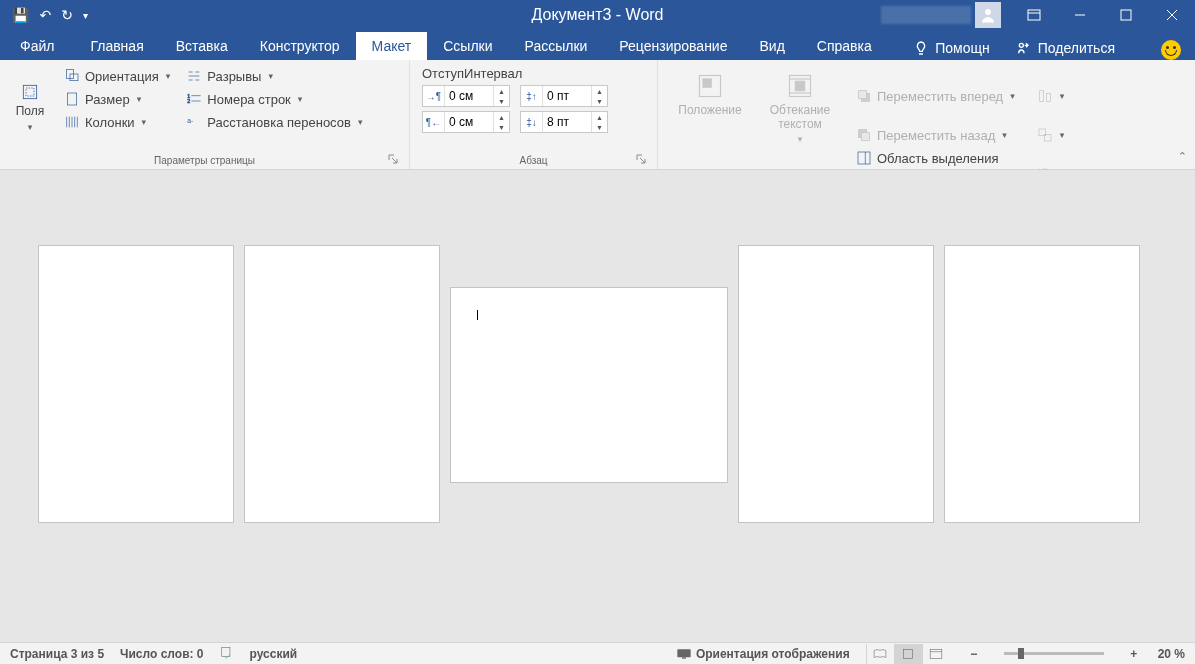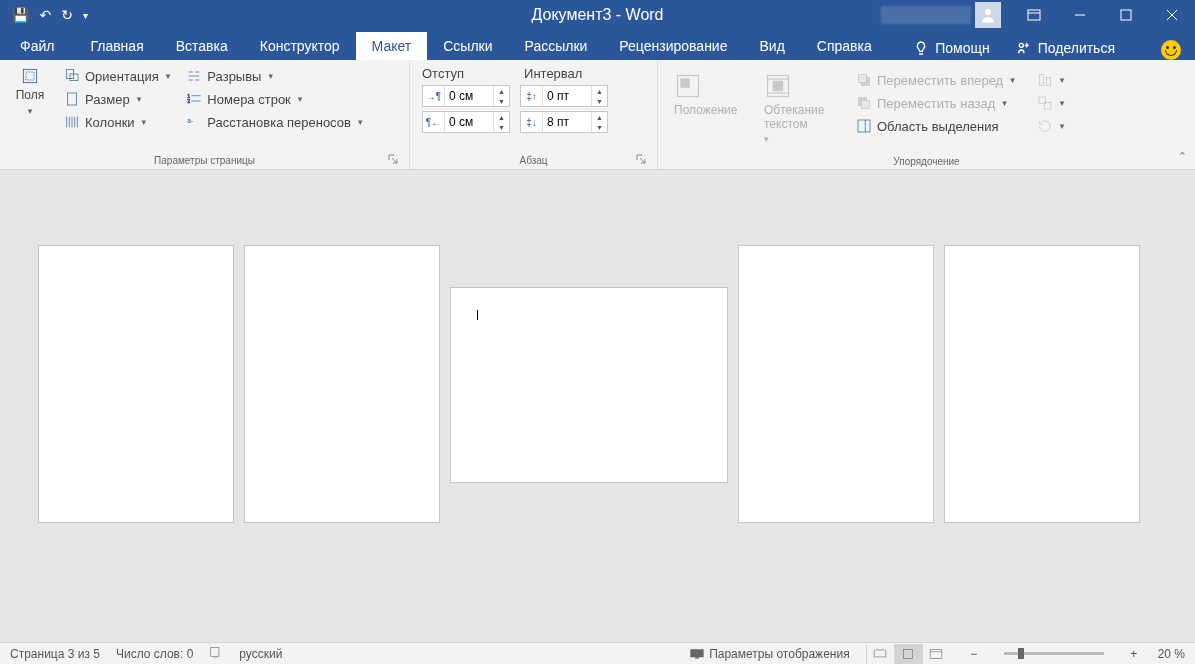--- a/index.html
+++ b/index.html
@@ -20,46 +20,46 @@
 .tabs-right { margin-left:auto; display:flex; align-items:flex-start; padding-right:14px; gap:26px; }
 .tabs-right .hint { display:flex; align-items:center; gap:6px; font-size:14px; }
 .face { width:20px; height:20px; border-radius:50%; background:#ffcc00; margin-left:20px; position:relative; }
 .face::before { content:""; position:absolute; width:3px; height:3px; background:#333; border-radius:50%; top:6px; left:5px; box-shadow:7px 0 #333; }
 .face::after { content:""; position:absolute; width:10px; height:5px; border:1.5px solid #333; border-top:none; border-radius:0 0 10px 10px; top:10px; left:4px; }
 .ribbon { height:110px; background:#f3f3f3; border-bottom:1px solid #d4d4d4; display:flex; position:relative; }
 .group { border-right:1px solid #e1e1e1; display:flex; flex-direction:column; padding:4px 6px 0; }
 .group-body { flex:1; display:flex; gap:4px; }
 .group-label { text-align:center; font-size:10px; color:#666; padding:3px 0; position:relative; }
 .dlg-launcher { position:absolute; right:4px; bottom:4px; width:12px; height:12px; color:#888; }
-.big-btn { display:flex; flex-direction:column; align-items:center; width:48px; padding:4px 2px; font-size:12px; color:#444; gap:4px; }
+.big-btn { display:flex; flex-direction:column; align-items:center; justify-content:center; width:48px; padding:4px 2px; font-size:12px; color:#444; gap:4px; }
 .col { display:flex; flex-direction:column; gap:3px; padding:2px 4px; }
 .small-btn { display:flex; align-items:center; gap:5px; font-size:13px; color:#444; padding:2px 2px; white-space:nowrap; }
 .small-btn .drop { font-size:9px; color:#666; margin-left:2px; }
 .ico { width:16px; height:16px; flex-shrink:0; }
-.paragraph-head { display:flex; gap:60px; font-size:13px; color:#444; padding:2px 0 4px 6px; }
+.paragraph-head { display:flex; font-size:13px; color:#444; padding:2px 0 4px 6px; }
 .spinner { display:flex; align-items:center; border:1px solid #c8c8c8; background:#fff; height:22px; }
 .spinner .sp-ico { width:22px; display:flex; align-items:center; justify-content:center; border-right:1px solid #e0e0e0; height:100%; font-size:10px; color:#2b579a; }
 .spinner input { border:none; width:48px; font-size:12px; padding:0 4px; outline:none; }
 .spinner .updown { width:16px; display:flex; flex-direction:column; border-left:1px solid #e0e0e0; height:100%; }
 .spinner .updown div { flex:1; display:flex; align-items:center; justify-content:center; font-size:7px; color:#555; }
 .para-row { display:flex; gap:10px; margin-bottom:4px; padding:0 6px; }
-.arrange-btn { font-size:12px; color:#444; width:80px; padding:4px; }
+.arrange-btn { font-size:12px; color:#444; text-align:center; width:80px; padding:4px; }
 .arrange-btn.disabled { color:#b0b0b0; }
-.arrange-col .small-btn.disabled { color:#b0b0b0; }
+.arrange-col .small-btn.disabled { color:#b0b0b0;margin-top:16px; }
 .collapse { position:absolute; right:8px; bottom:6px; font-size:11px; color:#777; }
 .canvas { position:absolute; top:170px; left:0; right:0; bottom:22px; background:#e6e6e6; overflow:hidden; }
 .page { position:absolute; background:#fff; border:1px solid #c4c4c4; }
 .cursor-mark { position:absolute; width:1px; height:10px; background:#000; }
 .watermark { position:absolute; left:20px; bottom:30px; display:flex; align-items:center; gap:6px; opacity:.6; }
 .wm-ico { width:56px; height:56px; border:3px solid #9aa5b1; border-radius:4px; position:relative; }
 .wm-ico::after { content:""; position:absolute; width:26px; height:26px; border-left:3px solid #9aa5b1; border-top:3px solid #9aa5b1; top:8px; left:8px; transform:rotate(45deg); }
 .wm-txt { font-size:36px; font-weight:300; }
 .wm-os { color:#d34836; }
 .wm-help { color:#9aa5b1; }
-.statusbar { position:absolute; bottom:0; left:0; right:0; height:22px; background:#f3f3f3; border-top:1px solid #d4d4d4; display:flex; align-items:center; font-size:12px; color:#555; padding:0 10px; gap:16px; }
+.statusbar { position:absolute; bottom:0; left:0; right:0; height:22px; background:#f3f3f3; border-top:1px solid #d4d4d4; display:flex; align-items:center; font-size:12px; color:#555; padding:0 10px; gap:16px;font-weight:bold; }
 .statusbar .spacer { flex:1; }
 .view-btns { display:flex; gap:0; }
 .view-btn { width:28px; height:20px; display:flex; align-items:center; justify-content:center; border-left:1px solid #d4d4d4; font-size:11px; }
 .view-btn.active { background:#d4d4d4; }
 .zoom-slider { width:100px; height:3px; background:#bbb; position:relative; margin:0 6px; }
 .zoom-slider::after { content:""; position:absolute; left:14px; top:-4px; width:6px; height:11px; background:#666; }
 .zoom-btn { width:16px; text-align:center; }
 </style>
 </head>
 <body>
@@ -346,21 +346,21 @@
         <rect x="3" y="4" width="14" height="16"></rect>
         <path d="M8 20l3 3 6-6" stroke="#4a8"></path>
       </svg></span>
   <span>русский</span>
   <div class="spacer"></div>
   <span style="display:flex;align-items:center;gap:4px;">
       <svg width="16" height="12" viewBox="0 0 24 18" fill="#666">
         <rect x="2" y="2" width="20" height="12" rx="1"></rect>
         <rect x="9" y="14" width="6" height="2"></rect>
       </svg>
-      <span>Параметры отображения</span>
+      <span>Ориентация отображения</span>
     </span>
   <div class="view-btns">
     <div class="view-btn">
         <svg width="14" height="12" viewBox="0 0 24 20" fill="none" stroke="#666">
           <path d="M2 4c4-2 8-2 10 0 2-2 6-2 10 0v12c-4-2-8-2-10 0-2-2-6-2-10 0z"></path>
         </svg>
       </div>
     <div class="view-btn active">
         <svg width="14" height="12" viewBox="0 0 24 20" fill="none" stroke="#666">
           <rect x="4" y="2" width="16" height="16"></rect>

